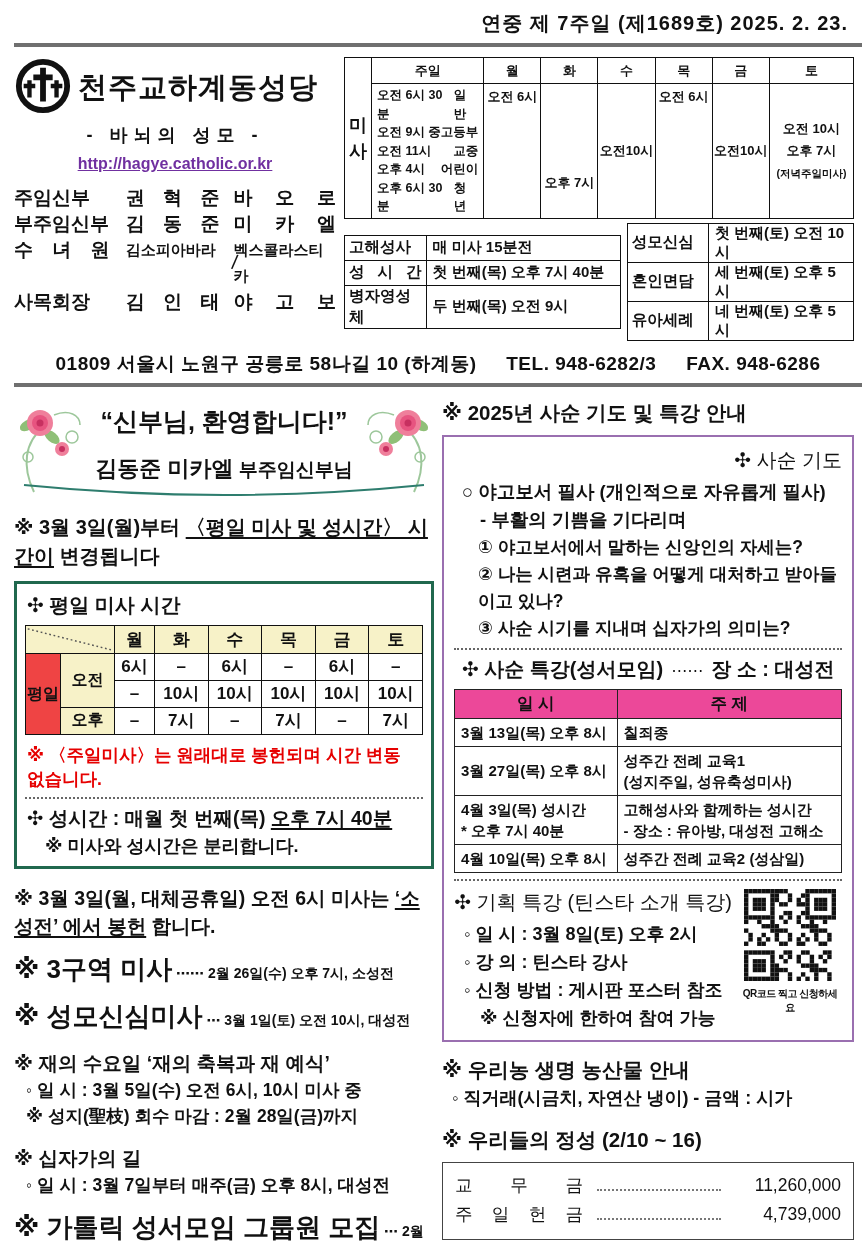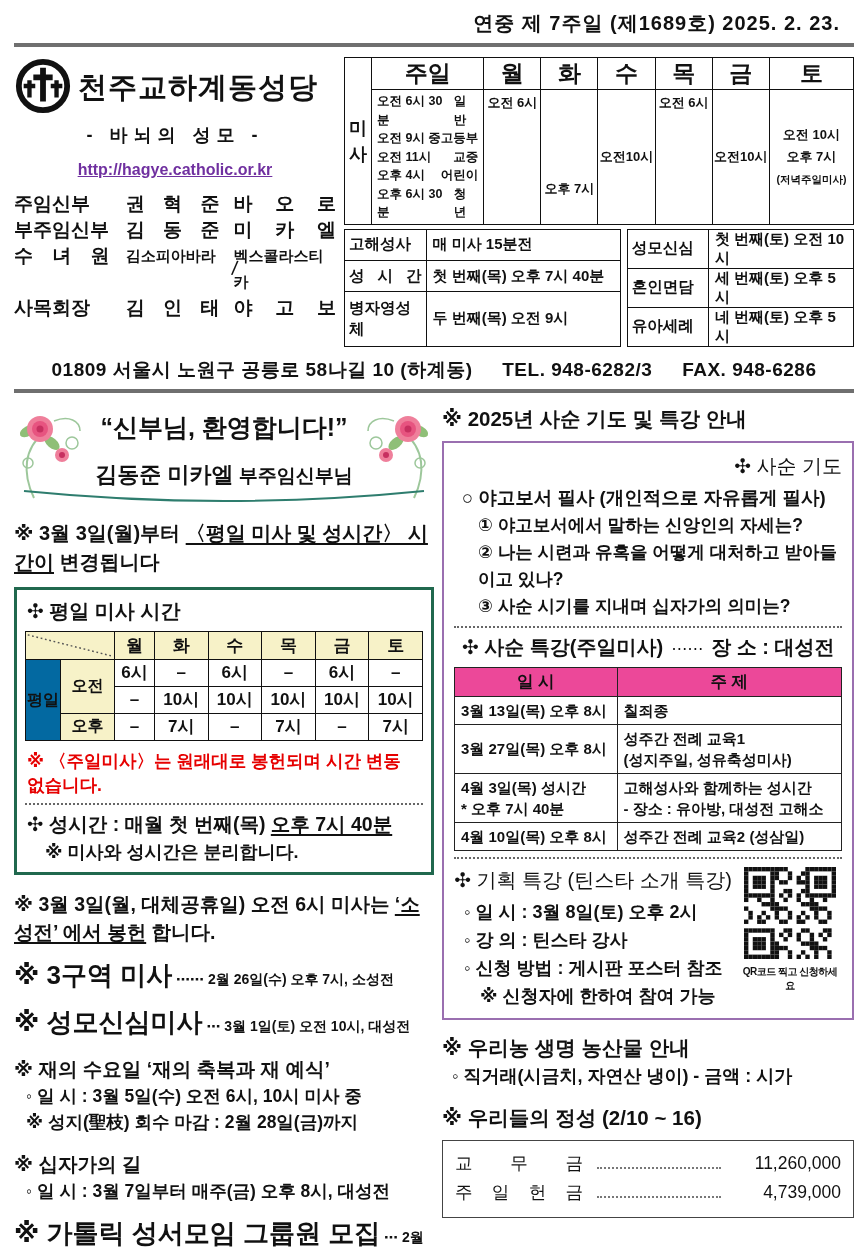--- a/index.html
+++ b/index.html
@@ -1,55 +1,55 @@
 <!DOCTYPE html>
 <html lang="ko"><head>
 <meta charset="utf-8">
 <style>
   * { margin:0; padding:0; box-sizing:border-box; }
   body { background:#e8e8e8; font-family:"Liberation Sans","DejaVu Sans",sans-serif; }
   .page { width:868px; height:1248px; background:#fff; margin:0 auto; position:relative;
-          padding:6px 14px 0 14px; overflow:hidden; color:#111; }
+          padding:6px 6px 0 14px; overflow:hidden; color:#111; }
 
   
   .rule-thick { height:4px; background:#6f6f6f; margin-top:2px; }
 
   
   .issue-line { text-align:right; font-size:20px; font-weight:700; padding:4px 14px 4px 0; letter-spacing:1px; }
 
   
   .masthead { display:flex; margin-top:10px; }
   .mh-left { width:322px; }
   .logo-row { display:flex; align-items:center; gap:6px; }
   .church-name { font-size:29px; font-weight:800; letter-spacing:1px; white-space:nowrap; }
   .subtitle { text-align:center; font-size:18px; font-weight:800; letter-spacing:6px; margin-top:4px; }
-  .url { text-align:center; font-size:16px; font-weight:700; color:#7030a0; text-decoration:underline; margin-top:14px; display:block; }
+  .url { text-align:center; font-size:16px; font-weight:700; color:#7030a0; text-decoration:underline; margin-top:8px; display:block; }
   .staff { margin-top:12px; position:relative; }
   .staff-row { display:flex; font-size:19px; font-weight:700; line-height:26px; }
   .staff-row .role { width:112px; text-align:justify; text-align-last:justify; }
   .staff-row .nm   { width:110px; margin-left:16px; text-align:justify; text-align-last:justify; }
   .staff-row .bp   { width:120px; margin-left:14px; text-align:justify; text-align-last:justify; }
   .staff-row .small { font-size:15px; letter-spacing:0; }
   .slash-sep { position:absolute; left:218px; top:66px; font-size:20px; font-weight:400; transform:rotate(8deg); }
 
   
   .mh-right { margin-left:8px; width:510px; }
   table.mass { border-collapse:collapse; width:100%; }
   table.mass th, table.mass td { border:1.5px solid #111; }
-  table.mass th { font-size:23px; font-weight:800; height:26px; }
+  table.mass th { font-size:13px; font-weight:800; height:26px; }
   td.misa { width:27px; font-size:18px; font-weight:800; text-align:center; word-break:break-all; line-height:26px; }
   td.sun-cell { width:112px; padding:2px 5px; }
   .sun-line { display:flex; justify-content:space-between; font-size:12.5px; font-weight:600; line-height:18.5px; }
   td.day-time { font-size:13px; font-weight:600; text-align:center; width:57px; }
   td.va-top { vertical-align:top; padding-top:4px; }
   td.va-mid { vertical-align:middle; }
   td.va-low { vertical-align:bottom; padding-bottom:26px; }
   td.sat-cell { width:84px; text-align:center; font-size:13px; font-weight:600; line-height:22px; }
   .sat-small { font-size:10.5px; }
-  .mass-bottom { display:flex; gap:6px; margin-top:4px; }
+  .mass-bottom { display:flex; gap:6px; margin-top:4px;align-items:center; }
   table.mbt { border-collapse:collapse; }
   table.mbt td { border:1.5px solid #111; height:25px; font-weight:700; }
   table.mbt td.lbl { width:88px; font-size:15.5px; padding:0 4px; text-align:justify; text-align-last:justify; }
   table.mbt td.val { font-size:15px; padding:0 6px; font-weight:600; }
   .mbt-left td.val { width:212px; }
   .mbt-right td.val { width:158px; }
 
   .addr-line { text-align:center; font-size:19px; font-weight:700; margin:10px 0 6px 0; letter-spacing:0.5px; }
   .addr-line span { margin:0 12px; }
 
@@ -72,21 +72,21 @@
   .u { text-decoration:underline; text-underline-offset:3px; text-decoration-thickness:2px; }
 
   
   .green-box { border:3px solid #20684e; margin-top:10px; padding:6px 8px 8px 8px; }
   .gb-title { font-size:20px; font-weight:800; margin:2px 0 6px 2px; }
   table.wk { border-collapse:collapse; width:100%; }
   table.wk td { border:1.5px solid #111; text-align:center; font-weight:800; height:27px; font-size:17px; }
   table.wk td.hd { background:#f7f2c8; }
   table.wk td.corner { background:#f7f2c8; position:relative; }
   table.wk td.corner svg { position:absolute; inset:0; width:100%; height:100%; }
-  table.wk td.side { background:#0369a1; width:35px; word-break:break-all; line-height:20px; font-size:16px; }
+  table.wk td.side { background:#ef4444; width:35px; word-break:break-all; line-height:20px; font-size:16px; }
   table.wk td.ampm { background:#f7f2c8; width:54px; font-size:16px; }
   .red-note { color:#e60000; font-size:17.5px; font-weight:800; margin:8px 0 6px 2px; }
   .dot-div { border-top:2px dotted #666; margin:6px 0; }
   .hh-line { font-size:19.5px; font-weight:800; margin:4px 0 2px 2px; }
   .hh-note { font-size:18px; font-weight:700; margin:2px 0 0 20px; }
 
   
   .item { margin-top:15px; }
   .item .ttl { font-size:19.5px; font-weight:800; line-height:28px; }
   .item .ttl .big { font-size:26px; }
@@ -396,28 +396,29 @@
 
       </div>
     </div>
 
     <div class="col-right">
       <div class="r-title">※  2025년 사순 기도 및 특강 안내</div>
 
       <div class="purple-box">
         <div class="pb-h">✣  사순 기도</div>
         <div class="pb-line">○  야고보서 필사  (개인적으로 자유롭게 필사)</div>
+        <div class="pb-line" style="padding-left:26px">-  부활의 기쁨을 기다리며</div>
         <div class="pb-q">①  야고보서에서 말하는 신앙인의 자세는?</div>
         <div class="pb-q">②  나는 시련과 유혹을 어떻게 대처하고 받아들이고 있나?</div>
         <div class="pb-q">③  사순 시기를 지내며 십자가의 의미는?</div>
 
         <div class="dot-div"></div>
 
         <div class="lect-head">
-          <span>✣  사순 특강(주일미사)</span>
+          <span>✣  사순 특강(성서모임)</span>
           <span class="dots">⋯⋯</span>
           <span>장 소 : 대성전</span>
         </div>
         <table class="lect">
           <tbody>
               <tr>
             <th class="c1">일 시</th>
             <th>주 제</th>
           </tr>
           <tr>

